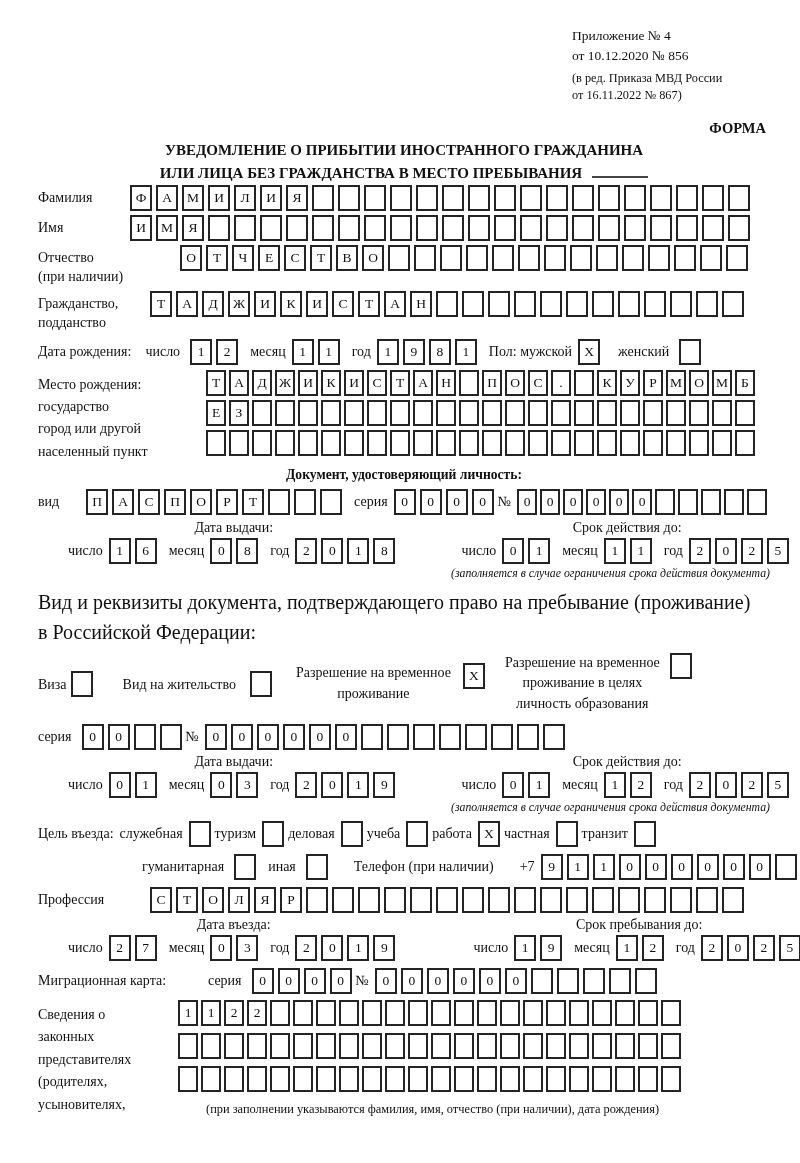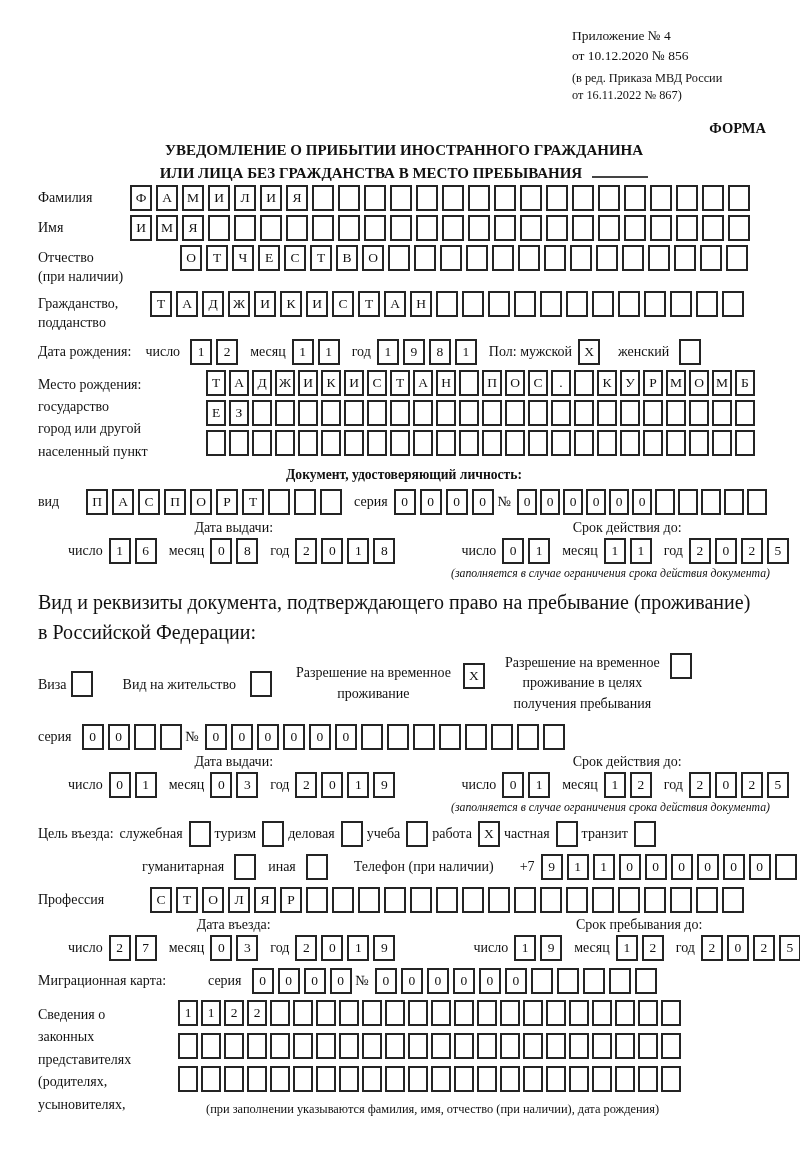--- a/index.html
+++ b/index.html
@@ -413,21 +413,21 @@
         <span style="display:block">проживание</span>
       </span>
       <span class="cellrow">
           <span class="cell">X</span>
         </span>
     </div>
     <div class="cbitem" style="margin-left:16px">
       <span class="cbl" style="margin-right:10px">
         <span style="display:block">Разрешение на временное</span>
         <span style="display:block">проживание в целях</span>
-        <span style="display:block">получения пребывания</span>
+        <span style="display:block">личность образования</span>
       </span>
       <span class="cellrow">
           <span class="cell"></span>
         </span>
     </div>
   </div>
 
   <div class="ib" style="margin-bottom:4px">
     <span class="mr10">серия</span>
     <span class="cellrow">

